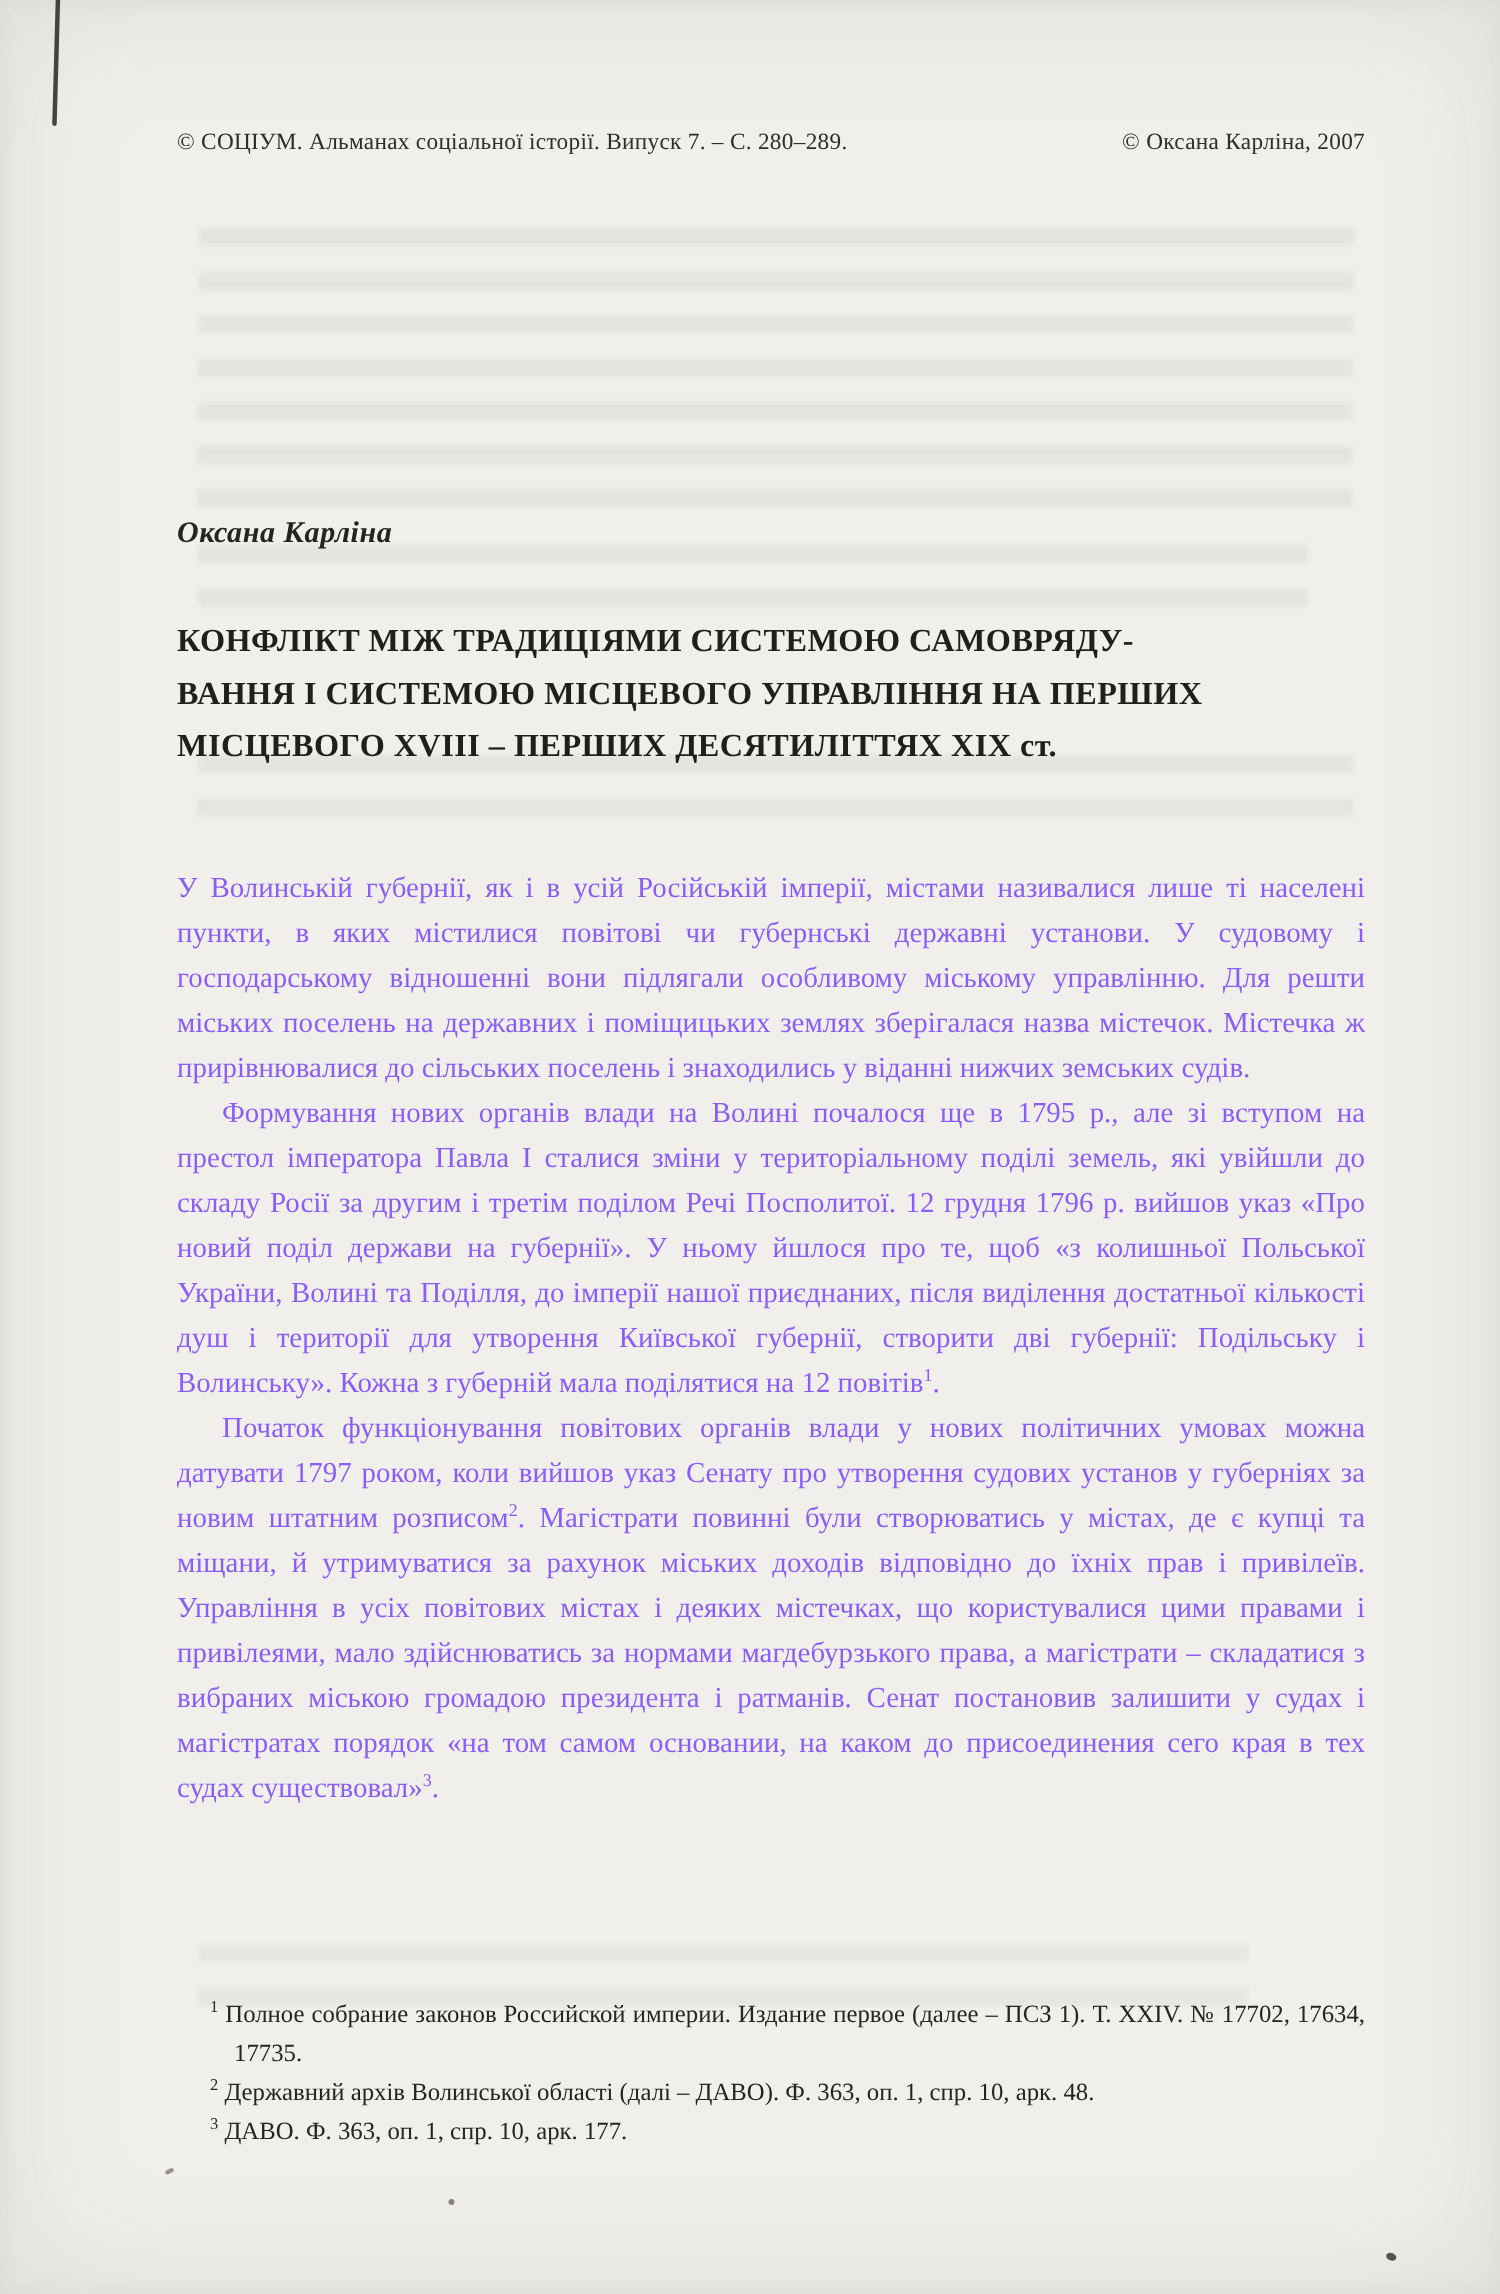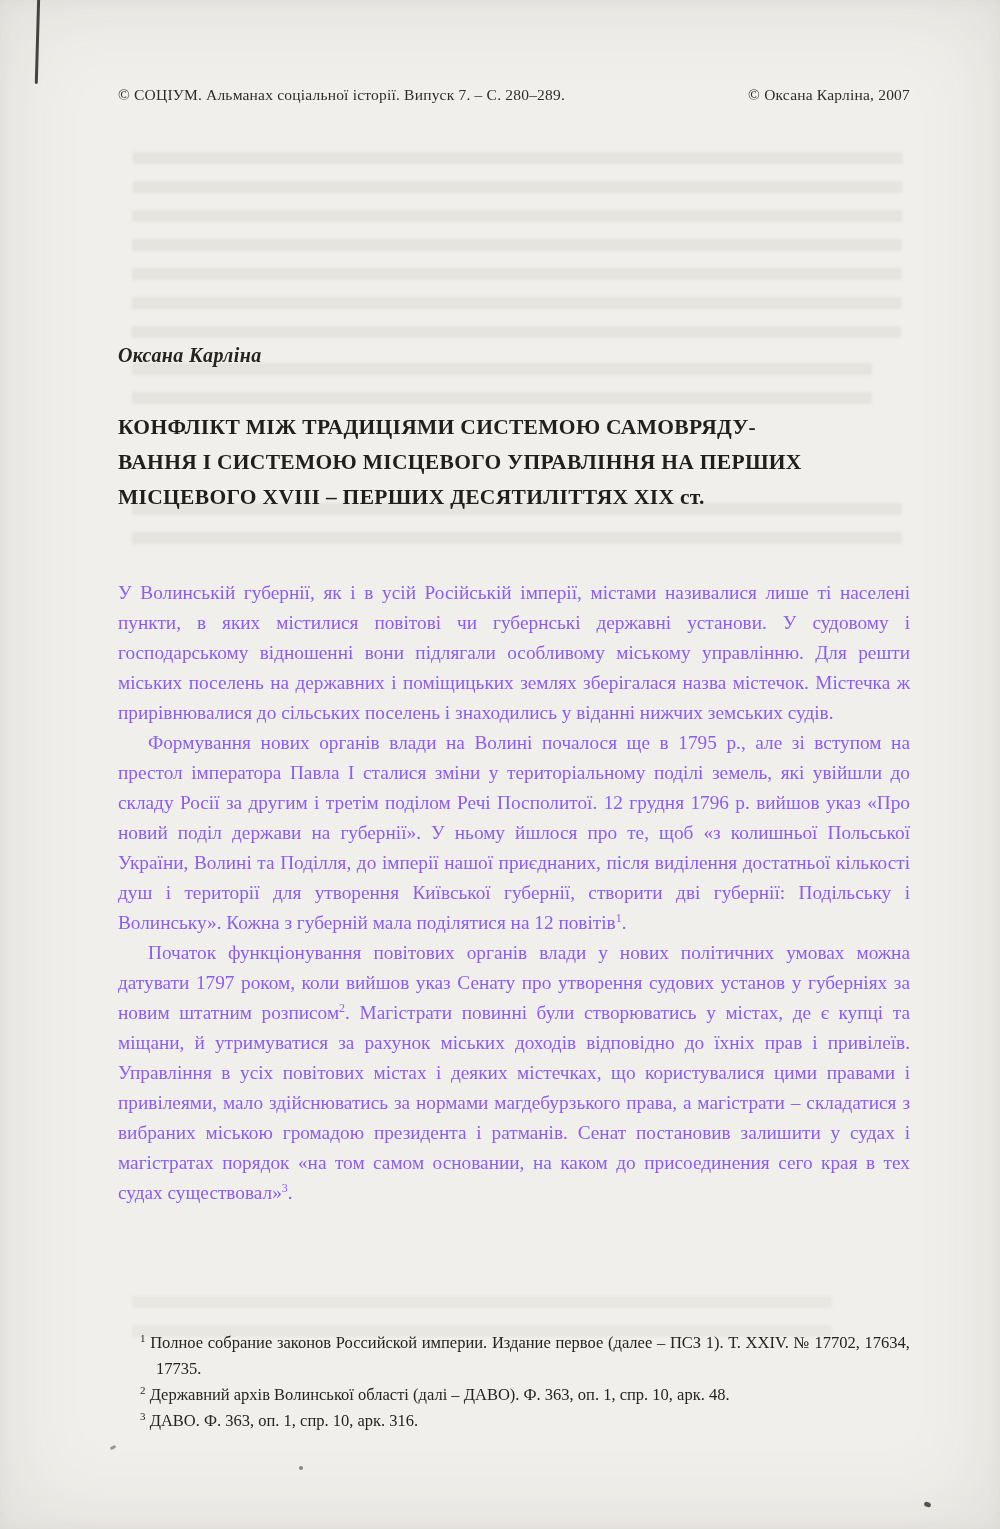--- a/index.html
+++ b/index.html
@@ -146,16 +146,16 @@
 
   <div class="body-text">
     <p><span>У Волинській губернії, як і в усій Російській імперії, містами називалися лише ті населені пункти, в яких містилися повітові чи губернські державні установи. У судовому і господарському відношенні вони підлягали особливому міському управлінню. Для решти міських поселень на державних і поміщицьких землях зберігалася назва містечок. Містечка ж прирівнювалися до сільських поселень і знаходились у віданні нижчих земських судів.</span></p>
     <p><span>Формування нових органів влади на Волині почалося ще в 1795 р., але зі вступом на престол імператора Павла І сталися зміни у територіальному поділі земель, які увійшли до складу Росії за другим і третім поділом Речі Посполитої. 12 грудня 1796 р. вийшов указ «Про новий поділ держави на губернії». У ньому йшлося про те, щоб «з колишньої Польської України, Волині та Поділля, до імперії нашої приєднаних, після виділення достатньої кількості душ і території для утворення Київської губернії, створити дві губернії: Подільську і Волинську». Кожна з губерній мала поділятися на 12 повітів</span><sup>1</sup><span>.</span></p>
     <p><span>Початок функціонування повітових органів влади у нових політичних умовах можна датувати 1797 роком, коли вийшов указ Сенату про утворення судових установ у губерніях за новим штатним розписом</span><sup>2</sup><span>. Магістрати повинні були створюватись у містах, де є купці та міщани, й утримуватися за рахунок міських доходів відповідно до їхніх прав і привілеїв. Управління в усіх повітових містах і деяких містечках, що користувалися цими правами і привілеями, мало здійснюватись за нормами магдебурзького права, а магістрати – складатися з вибраних міською громадою президента і ратманів. Сенат постановив залишити у судах і магістратах порядок «на том самом основании, на каком до присоединения сего края в тех судах существовал»</span><sup>3</sup><span>.</span></p>
   </div>
 
   <div class="footnotes">
     <p class="footnote"><sup>1</sup> <span>Полное собрание законов Российской империи. Издание первое (далее – ПСЗ 1). Т. XXIV. № 17702, 17634, 17735.</span></p>
     <p class="footnote"><sup>2</sup> <span>Державний архів Волинської області (далі – ДАВО). Ф. 363, оп. 1, спр. 10, арк. 48.</span></p>
-    <p class="footnote"><sup>3</sup> <span>ДАВО. Ф. 363, оп. 1, спр. 10, арк. 316.</span></p>
+    <p class="footnote"><sup>3</sup> <span>ДАВО. Ф. 363, оп. 1, спр. 10, арк. 177.</span></p>
   </div>
 
 </div>
 
 </body></html>

